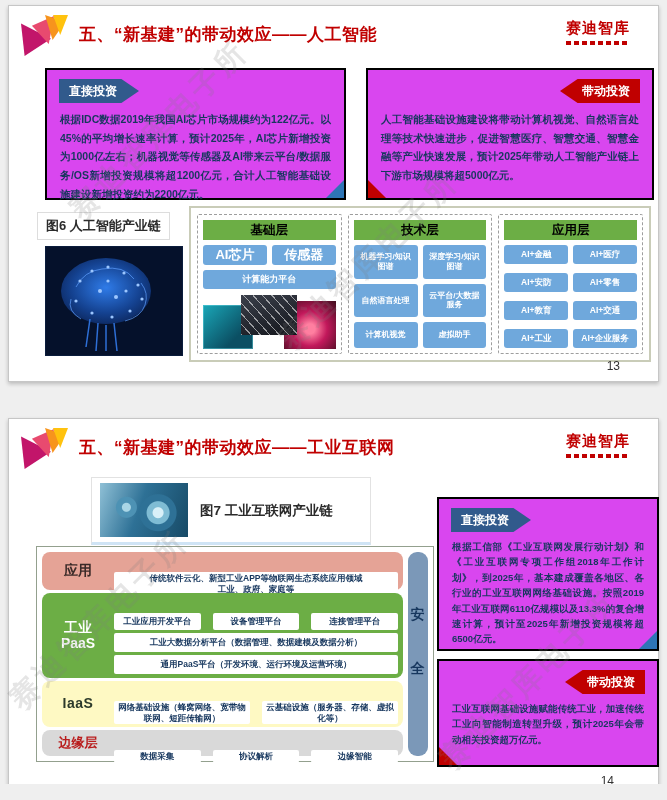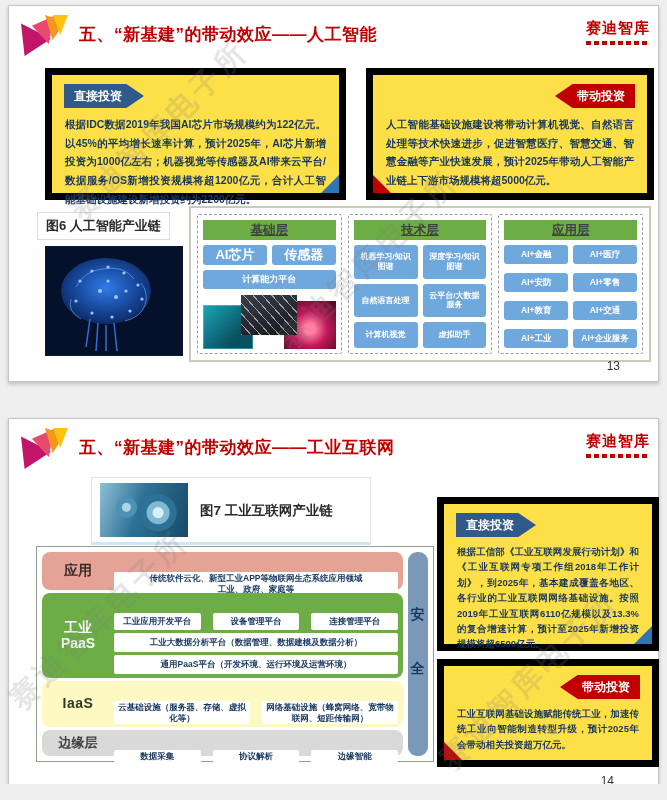--- a/index.html
+++ b/index.html
@@ -17,27 +17,27 @@
   .geo1 { left:0; top:6px; width:30px; height:36px; background:#c2156a;
     clip-path:polygon(0 10%,100% 52%,12% 100%); }
   .geo2 { left:9px; top:2px; width:24px; height:28px; background:#e84a6f;
     clip-path:polygon(8% 35%,100% 0,78% 100%); }
   .geo3 { left:24px; top:0; width:20px; height:26px; background:#f7941d;
     clip-path:polygon(0 4%,100% 30%,38% 100%); }
   .geo4 { left:32px; top:1px; width:15px; height:20px; background:#ffc20e;
     clip-path:polygon(0 0,100% 0,48% 100%); }
   .hdr-title { position:absolute; left:70px; top:17px; font-size:17px; font-weight:bold;
     color:#c00000; letter-spacing:.5px; white-space:nowrap; }
-  .brand { position:absolute; right:8px; top:13px; text-align:right; }
+  .brand { position:absolute; right:28px; top:13px; text-align:right; }
   .brand-name { font-size:15px; font-weight:bold; color:#c00000; letter-spacing:1px; }
   .brand-line { margin-top:3px; height:4px; width:64px;
     background:repeating-linear-gradient(90deg,#c00000 0 5px,transparent 5px 8px); }
 
   
-  .invest { position:absolute; background:#fde047; border:7px solid #000000; }
+  .invest { position:absolute; background:#d946ef; border:2px solid #000000; }
   .tag { position:absolute; color:#fff; font-size:12px; font-weight:bold;
     line-height:24px; height:24px; }
   .tag-blue { left:12px; top:9px; background:#315a8c; padding:0 22px 0 10px;
     clip-path:polygon(0 0,78% 0,100% 50%,78% 100%,0 100%); }
   .tag-red  { right:12px; top:9px; background:#c00000; padding:0 10px 0 22px;
     clip-path:polygon(22% 0,100% 0,100% 100%,22% 100%,0 50%); }
   .invest-body { position:absolute; left:13px; right:13px; top:40px;
     font-size:10.5px; font-weight:600; color:#17375e; line-height:1.78;
     text-align:justify; }
   .tri-blue { position:absolute; right:0; bottom:0; width:0; height:0;
@@ -49,22 +49,22 @@
   .fig6-label { position:absolute; left:28px; top:206px; background:#fff;
     border:1px solid #ddd; padding:4px 8px; font-size:13px; font-weight:bold; color:#2b2b2b; }
   .brain-wrap { position:absolute; left:36px; top:240px; width:138px; height:110px;
     border:1px solid #0a1c3c; }
 
   
   .chain { position:absolute; left:180px; top:200px; width:462px; height:156px;
     background:#fff; border:2px solid #c9ccb8; display:flex; gap:6px; padding:6px; }
   .chain-col { flex:1; border:1px dashed #9e9e9e; border-radius:2px; padding:5px;
     display:flex; flex-direction:column; gap:5px; background:#fff; }
-  .col-head { background:#6cae45; color:#404040; font-size:12.5px; font-weight:bold;
-    text-align:center; line-height:20px; height:20px;text-decoration:underline; }
+  .col-head { background:#6cae45; color:#000000; font-size:12.5px; font-weight:bold;
+    text-align:center; line-height:20px; height:20px; }
   .btn { background:#6fa8dc; color:#fff; font-weight:bold; border-radius:3px;
     display:flex; align-items:center; justify-content:center; text-align:center;
     padding:2px 3px; line-height:1.2; }
   .btn-row { display:flex; gap:5px; }
   .btn-row .btn { flex:1; height:20px; font-size:13px; }
   .btn-full { height:20px; font-size:9px; }
   .grid2 { display:grid; grid-template-columns:1fr 1fr; gap:5px; }
   .tech .btn { min-height:26px; font-size:8px; }
   .tech .btn.short { min-height:18px; }
   .app .btn { height:19px; font-size:8.5px; }
@@ -98,21 +98,21 @@
   .arch-row { display:flex; align-items:stretch; border-radius:8px; }
   .row-label { width:72px; display:flex; flex-direction:column; align-items:center;
     justify-content:center; font-weight:bold; line-height:1.1; }
   .row-app { background:#e5a396; height:38px; }
   .row-app .row-label { font-size:14px; color:#3a2a28; }
   .row-paas { background:#6cae45; height:90px; }
   .row-paas .row-label { font-size:14px; color:#fff; }
   .row-iaas { background:#fef9c3; height:46px; }
   .row-iaas .row-label { font-size:14px; color:#2c3a2a; letter-spacing:.5px; }
   .row-edge { background:#d9d9d9; height:26px; }
-  .row-edge .row-label { font-size:13px; color:#404040; }
+  .row-edge .row-label { font-size:13px; color:#b91c1c; }
   .row-content { flex:1; padding:20px 5px 4px 0; display:flex; flex-direction:column; gap:3px; }
   .wbox { background:#fff; border-radius:2px; display:flex; align-items:center;
     justify-content:center; text-align:center; font-size:8.5px; font-weight:bold;
     color:#17375e; line-height:1.25; padding:1px 3px; }
   .wrow { display:flex; gap:12px; flex:1; }
   .wrow .wbox { flex:1; }
   .sec-bar { width:20px; background:#7b98b8; border-radius:9px; display:flex;
     justify-content:center; }
   .sec-text { writing-mode:vertical-rl; text-orientation:upright; font-size:14px;
     font-weight:bold; color:#17375e; letter-spacing:56px; padding-top:42px; }
@@ -273,22 +273,22 @@
               <div class="wbox">连接管理平台</div>
             </div>
             <div class="wbox" style="flex:1;">工业大数据分析平台（数据管理、数据建模及数据分析）</div>
             <div class="wbox" style="flex:1;">通用PaaS平台（开发环境、运行环境及运营环境）</div>
           </div>
         </div>
         <div class="arch-row row-iaas">
           <div class="row-label">IaaS</div>
           <div class="row-content">
             <div class="wrow">
+              <div class="wbox">网络基础设施（蜂窝网络、宽带物联网、短距传输网）</div>
               <div class="wbox">云基础设施（服务器、存储、虚拟化等）</div>
-              <div class="wbox">网络基础设施（蜂窝网络、宽带物联网、短距传输网）</div>
             </div>
           </div>
         </div>
         <div class="arch-row row-edge">
           <div class="row-label">边缘层</div>
           <div class="row-content">
             <div class="wrow">
               <div class="wbox">数据采集</div>
               <div class="wbox">协议解析</div>
               <div class="wbox">边缘智能</div>

